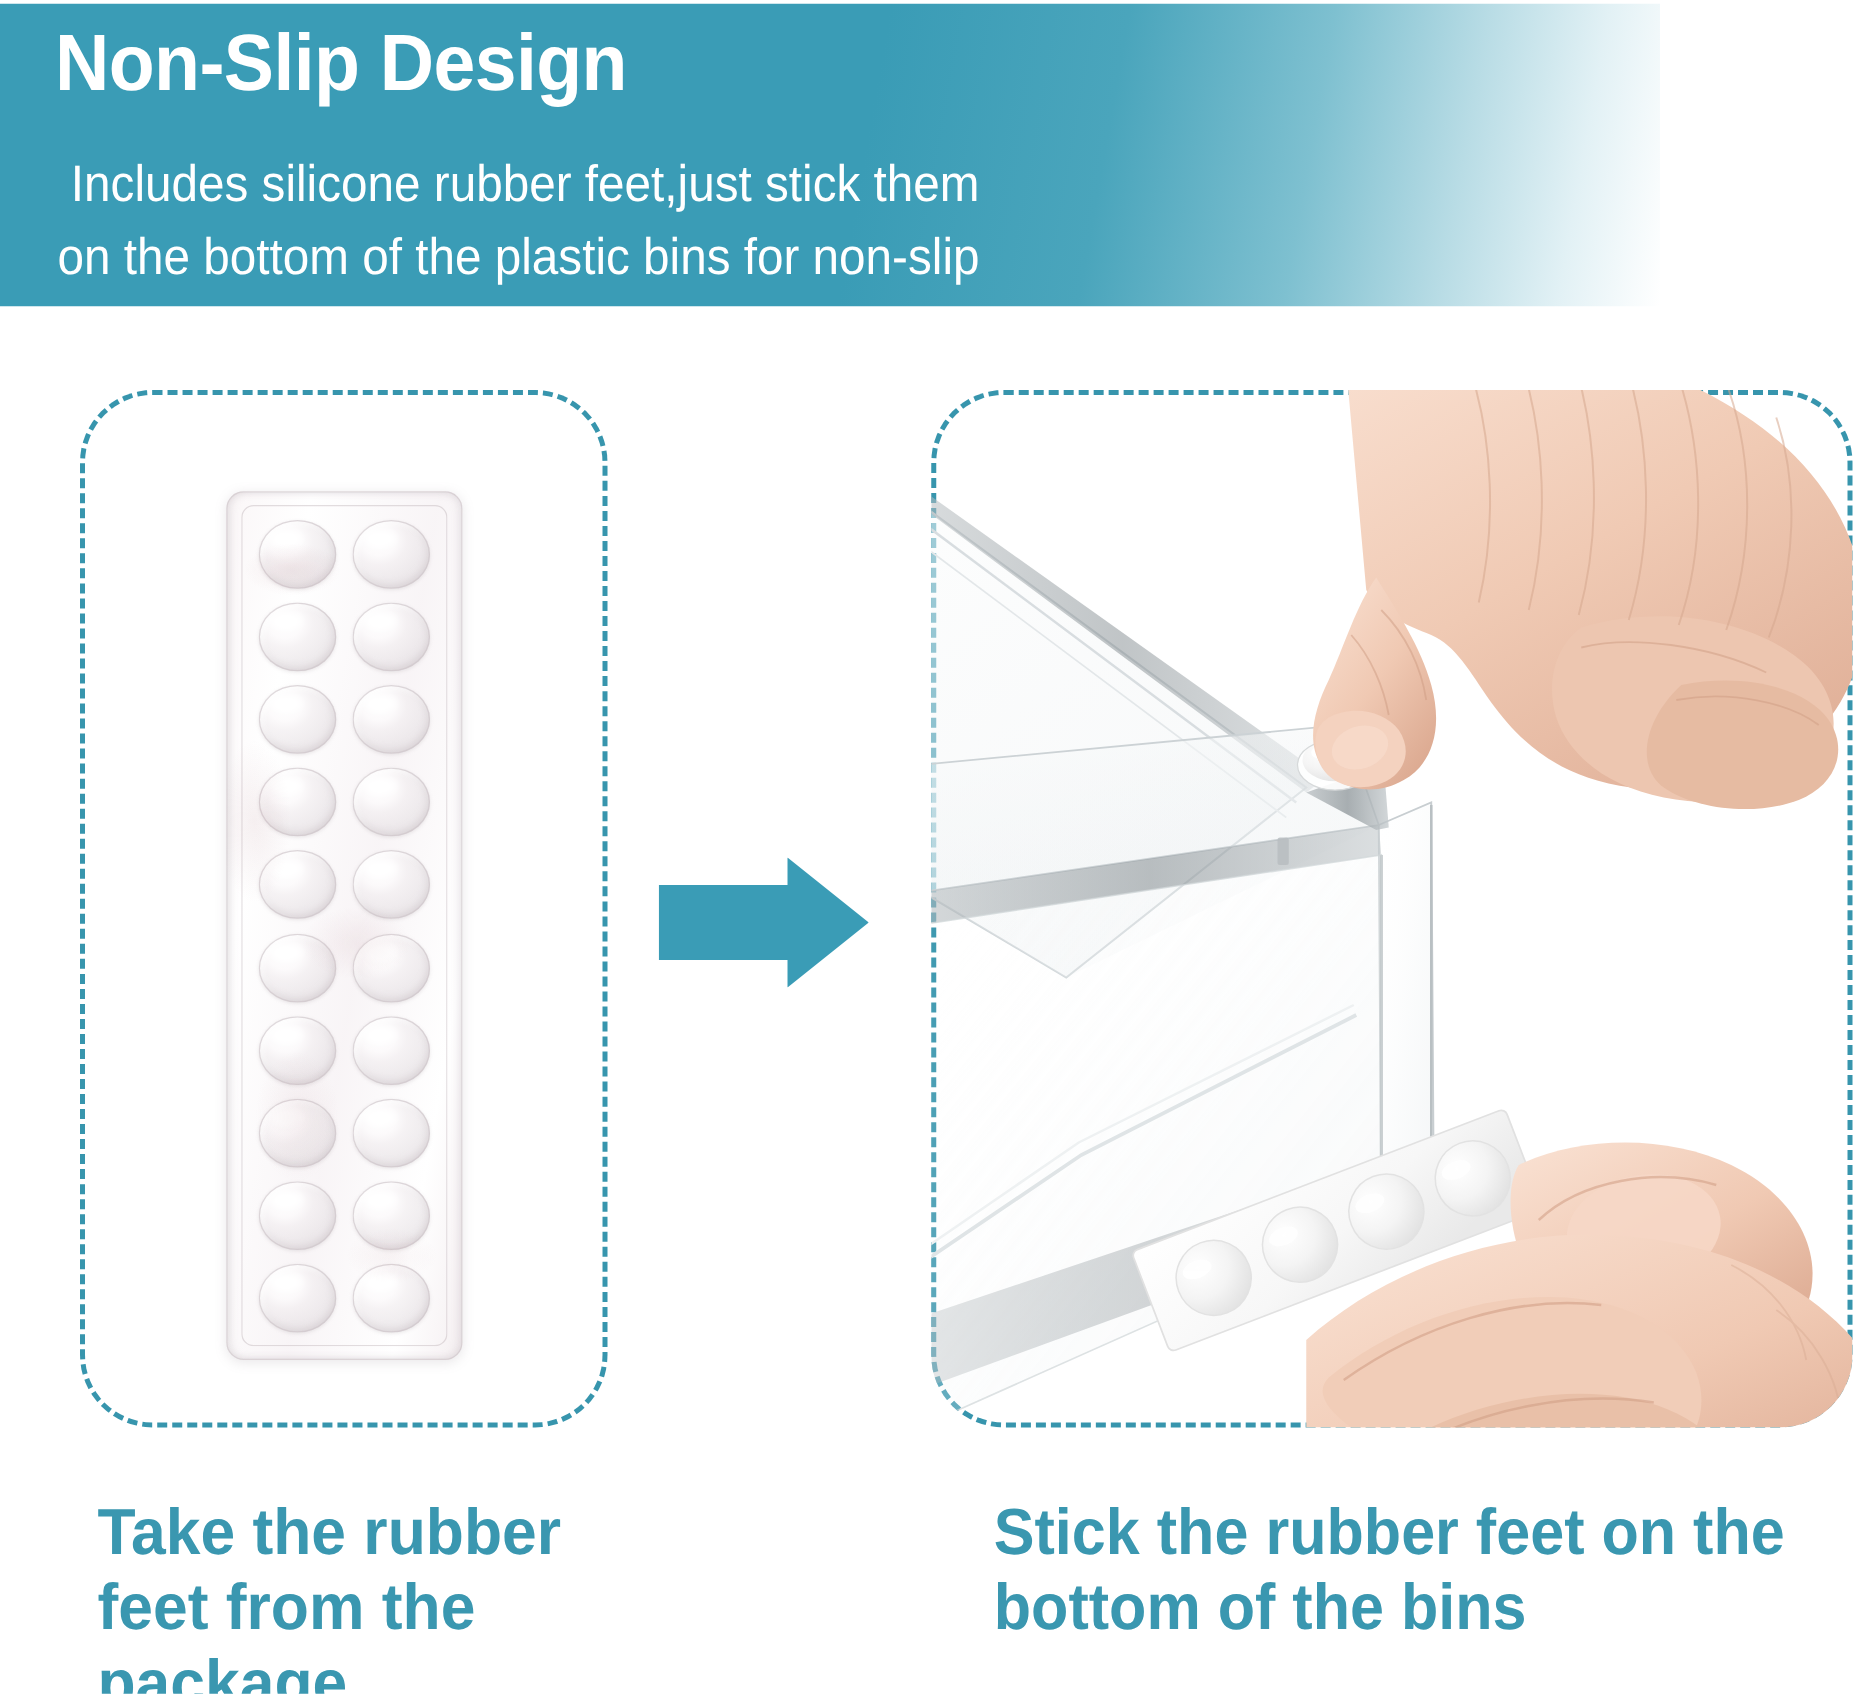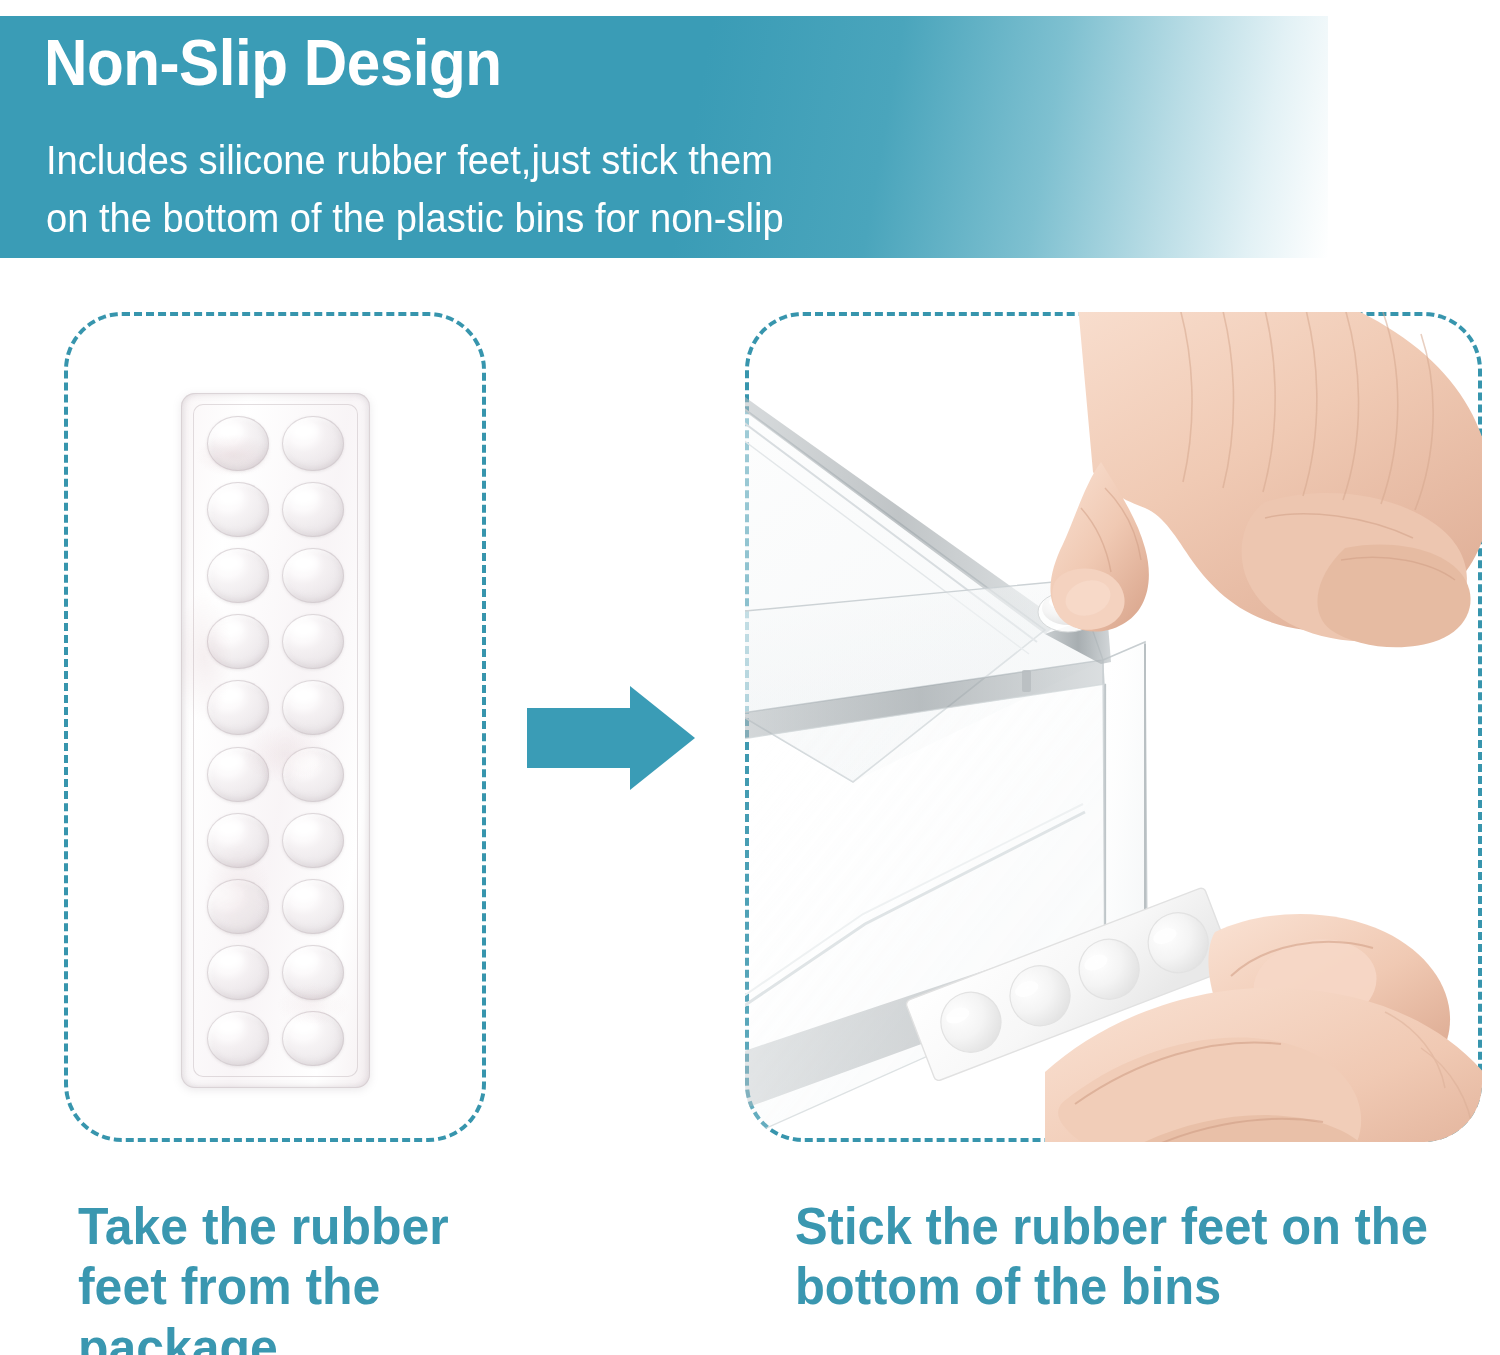--- a/index.html
+++ b/index.html
@@ -9,32 +9,33 @@
     height: 1355px;
     background: #ffffff;
     font-family: "Liberation Sans", sans-serif;
     overflow: hidden;
     position: relative;
   }
 
   
   .header {
     position: absolute;
-    left: 0; top: 16px;
+    left: 0; top: 3px;
     width: 1328px;
     height: 242px;
     background: linear-gradient(100deg,
         #3a9cb6 0%,
         #3a9cb6 52%,
         #4aa5bc 66%,
         #7ec0d0 78%,
         #b8dce5 87%,
         #e2f1f5 94%,
         #ffffff 100%);
     overflow: hidden;
+    text-align: right;
   }
   .header-title {
     position: absolute;
     left: 44px; top: 11px;
     font-size: 64px;
     font-weight: bold;
     color: #ffffff;
     letter-spacing: -0.5px;
     line-height: 1.15;
     white-space: nowrap;

